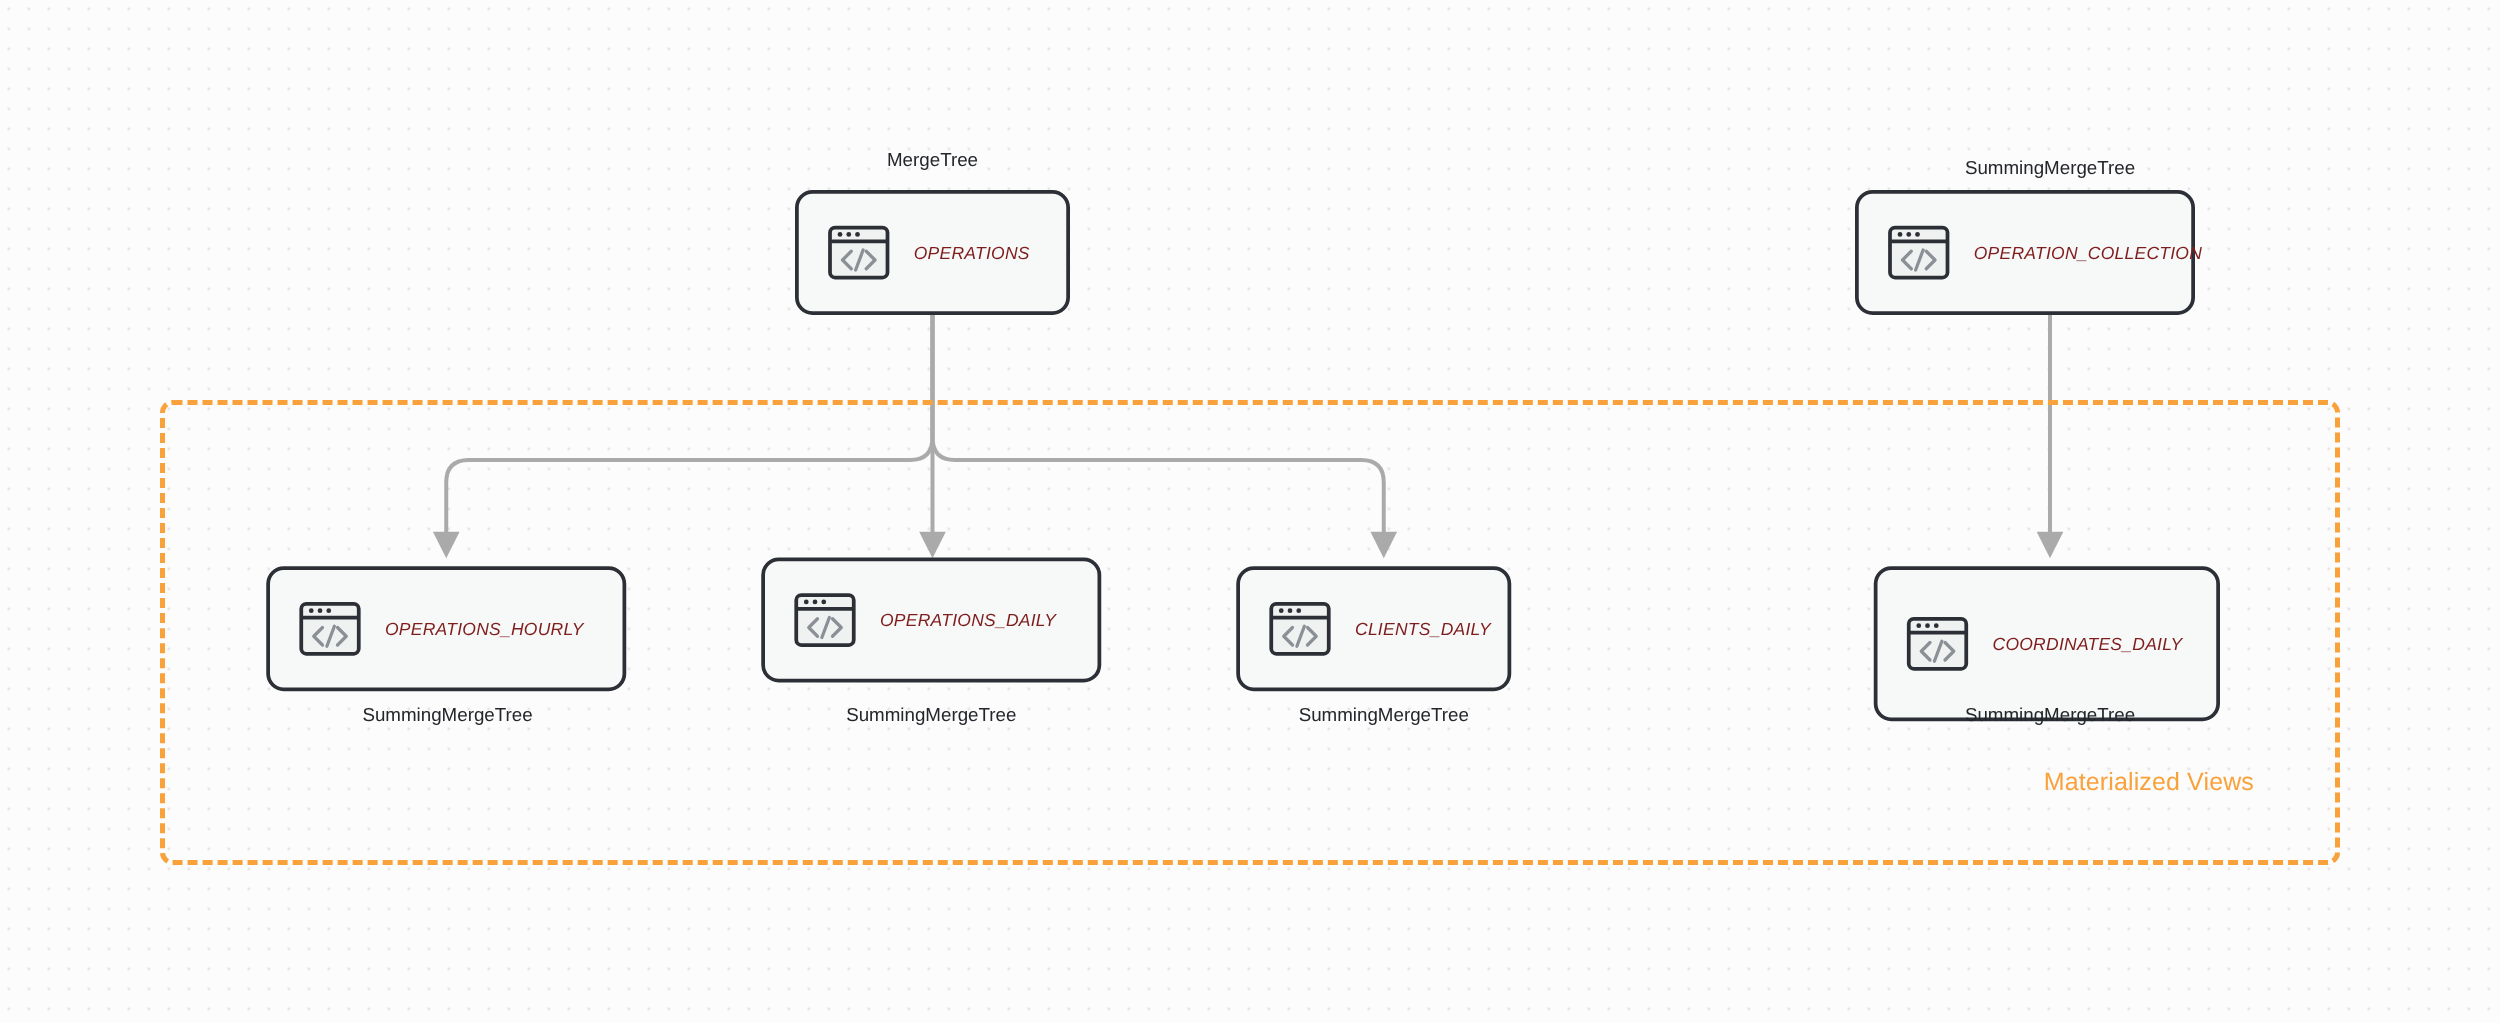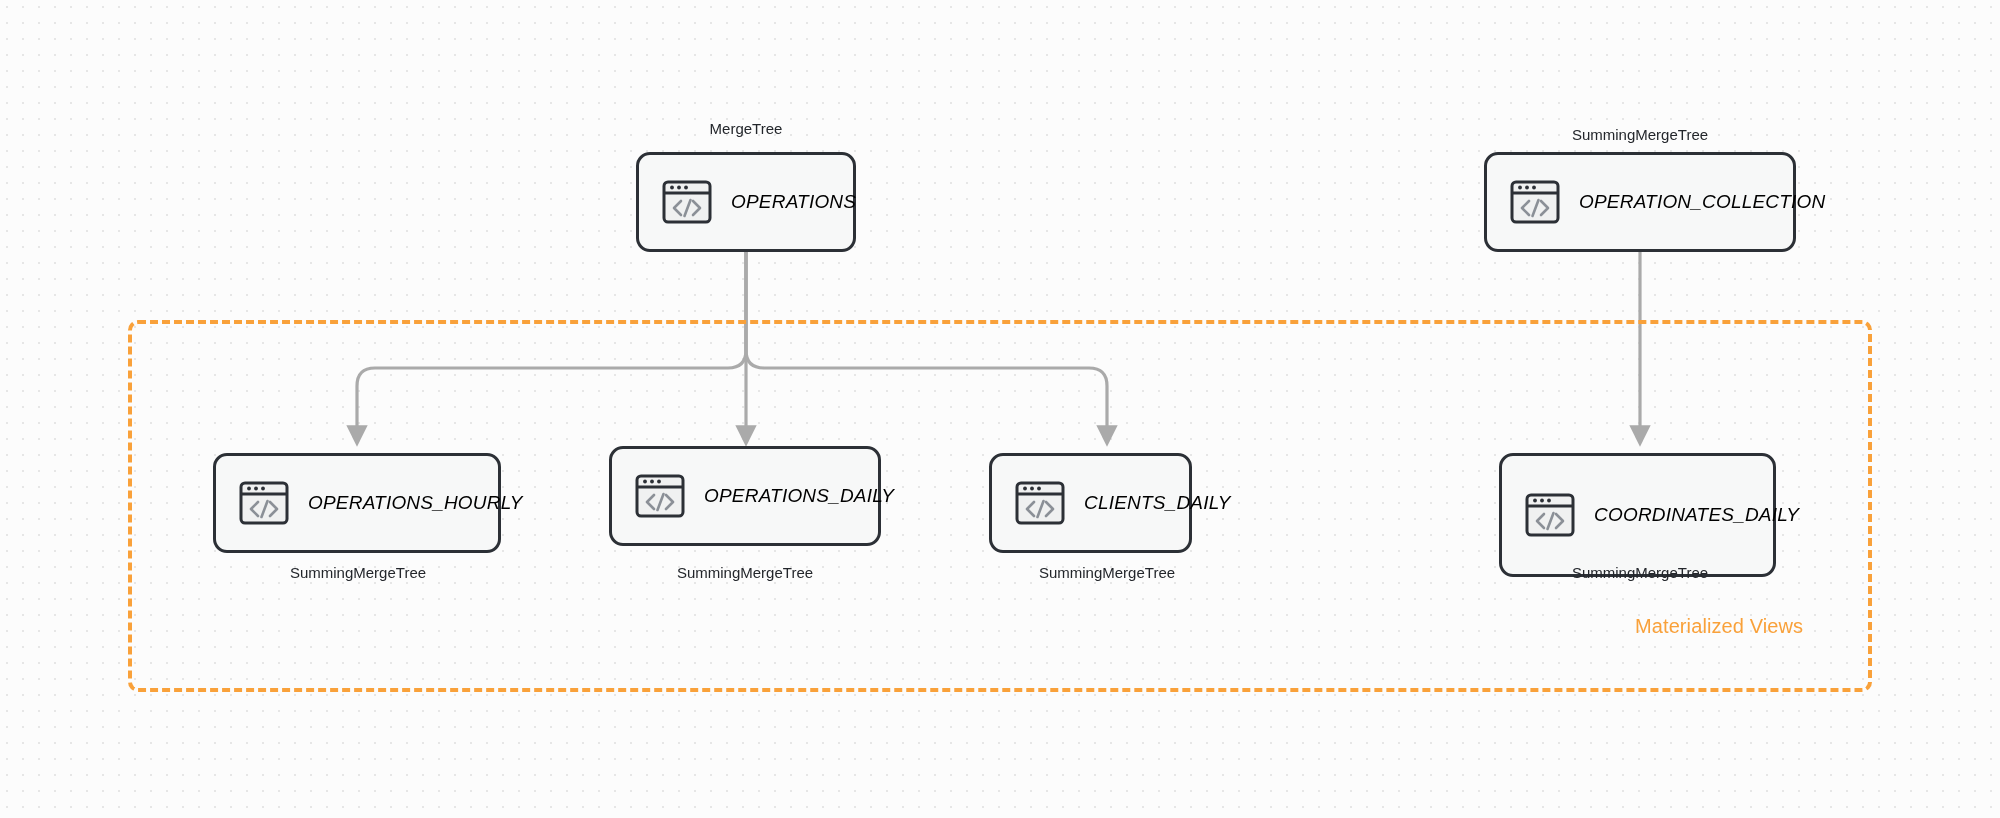--- a/index.html
+++ b/index.html
@@ -66,22 +66,22 @@
   .node-icon {
     flex: 0 0 auto;
     width: 52px;
     height: 52px;
     margin-right: 18px;
   }
   .node-icon svg { display: block; }
   .node-label {
     font-family: "Liberation Sans", sans-serif;
     font-style: italic;
-    font-size: 19px;
-    color: #000000;
+    font-size: 14px;
+    color: #7f1d1d;
     white-space: nowrap;
     letter-spacing: .2px;
   }
 
   
   .engine-caption {
     position: absolute;
     font-family: "Liberation Sans", sans-serif;
     font-size: 15px;
     color: #23262b;
@@ -125,21 +125,21 @@
         <circle cx="25" cy="11.5" r="1.9" fill="#2c3036"></circle>
         <path d="M 20 25 L 13 32 L 20 39" fill="none" stroke="#8b9097" stroke-width="2.6" stroke-linecap="round" stroke-linejoin="round"></path>
         <path d="M 32 25 L 39 32 L 32 39" fill="none" stroke="#8b9097" stroke-width="2.6" stroke-linecap="round" stroke-linejoin="round"></path>
         <line x1="29.5" y1="24" x2="23.5" y2="40" stroke="#8b9097" stroke-width="2.6" stroke-linecap="round"></line>
       </svg>
     </span>
     <span class="node-label">OPERATIONS</span>
   </div>
 
   <div class="engine-caption" style="left:1640px; top:126px;">SummingMergeTree</div>
-  <div class="node" style="left:1484px; top:152px; width:312px; height:100px;">
+  <div class="node" style="left:1484px; top:152px; width:272px; height:100px;">
     <span class="node-icon">
       <svg width="52" height="52" viewBox="0 0 52 52" xmlns="http://www.w3.org/2000/svg">
         <rect x="3" y="6" width="46" height="40" rx="4" ry="4" fill="#f0f1f1" stroke="#2c3036" stroke-width="3"></rect>
         <line x1="3" y1="17" x2="49" y2="17" stroke="#2c3036" stroke-width="3"></line>
         <circle cx="11" cy="11.5" r="1.9" fill="#2c3036"></circle>
         <circle cx="18" cy="11.5" r="1.9" fill="#2c3036"></circle>
         <circle cx="25" cy="11.5" r="1.9" fill="#2c3036"></circle>
         <path d="M 20 25 L 13 32 L 20 39" fill="none" stroke="#8b9097" stroke-width="2.6" stroke-linecap="round" stroke-linejoin="round"></path>
         <path d="M 32 25 L 39 32 L 32 39" fill="none" stroke="#8b9097" stroke-width="2.6" stroke-linecap="round" stroke-linejoin="round"></path>
         <line x1="29.5" y1="24" x2="23.5" y2="40" stroke="#8b9097" stroke-width="2.6" stroke-linecap="round"></line>
@@ -175,21 +175,21 @@
         <circle cx="25" cy="11.5" r="1.9" fill="#2c3036"></circle>
         <path d="M 20 25 L 13 32 L 20 39" fill="none" stroke="#8b9097" stroke-width="2.6" stroke-linecap="round" stroke-linejoin="round"></path>
         <path d="M 32 25 L 39 32 L 32 39" fill="none" stroke="#8b9097" stroke-width="2.6" stroke-linecap="round" stroke-linejoin="round"></path>
         <line x1="29.5" y1="24" x2="23.5" y2="40" stroke="#8b9097" stroke-width="2.6" stroke-linecap="round"></line>
       </svg>
     </span>
     <span class="node-label">OPERATIONS_DAILY</span>
   </div>
   <div class="engine-caption" style="left:745px; top:564px;">SummingMergeTree</div>
 
-  <div class="node" style="left:989px; top:453px; width:203px; height:100px;">
+  <div class="node" style="left:989px; top:453px; width:220px; height:100px;">
     <span class="node-icon">
       <svg width="52" height="52" viewBox="0 0 52 52" xmlns="http://www.w3.org/2000/svg">
         <rect x="3" y="6" width="46" height="40" rx="4" ry="4" fill="#f0f1f1" stroke="#2c3036" stroke-width="3"></rect>
         <line x1="3" y1="17" x2="49" y2="17" stroke="#2c3036" stroke-width="3"></line>
         <circle cx="11" cy="11.5" r="1.9" fill="#2c3036"></circle>
         <circle cx="18" cy="11.5" r="1.9" fill="#2c3036"></circle>
         <circle cx="25" cy="11.5" r="1.9" fill="#2c3036"></circle>
         <path d="M 20 25 L 13 32 L 20 39" fill="none" stroke="#8b9097" stroke-width="2.6" stroke-linecap="round" stroke-linejoin="round"></path>
         <path d="M 32 25 L 39 32 L 32 39" fill="none" stroke="#8b9097" stroke-width="2.6" stroke-linecap="round" stroke-linejoin="round"></path>
         <line x1="29.5" y1="24" x2="23.5" y2="40" stroke="#8b9097" stroke-width="2.6" stroke-linecap="round"></line>

